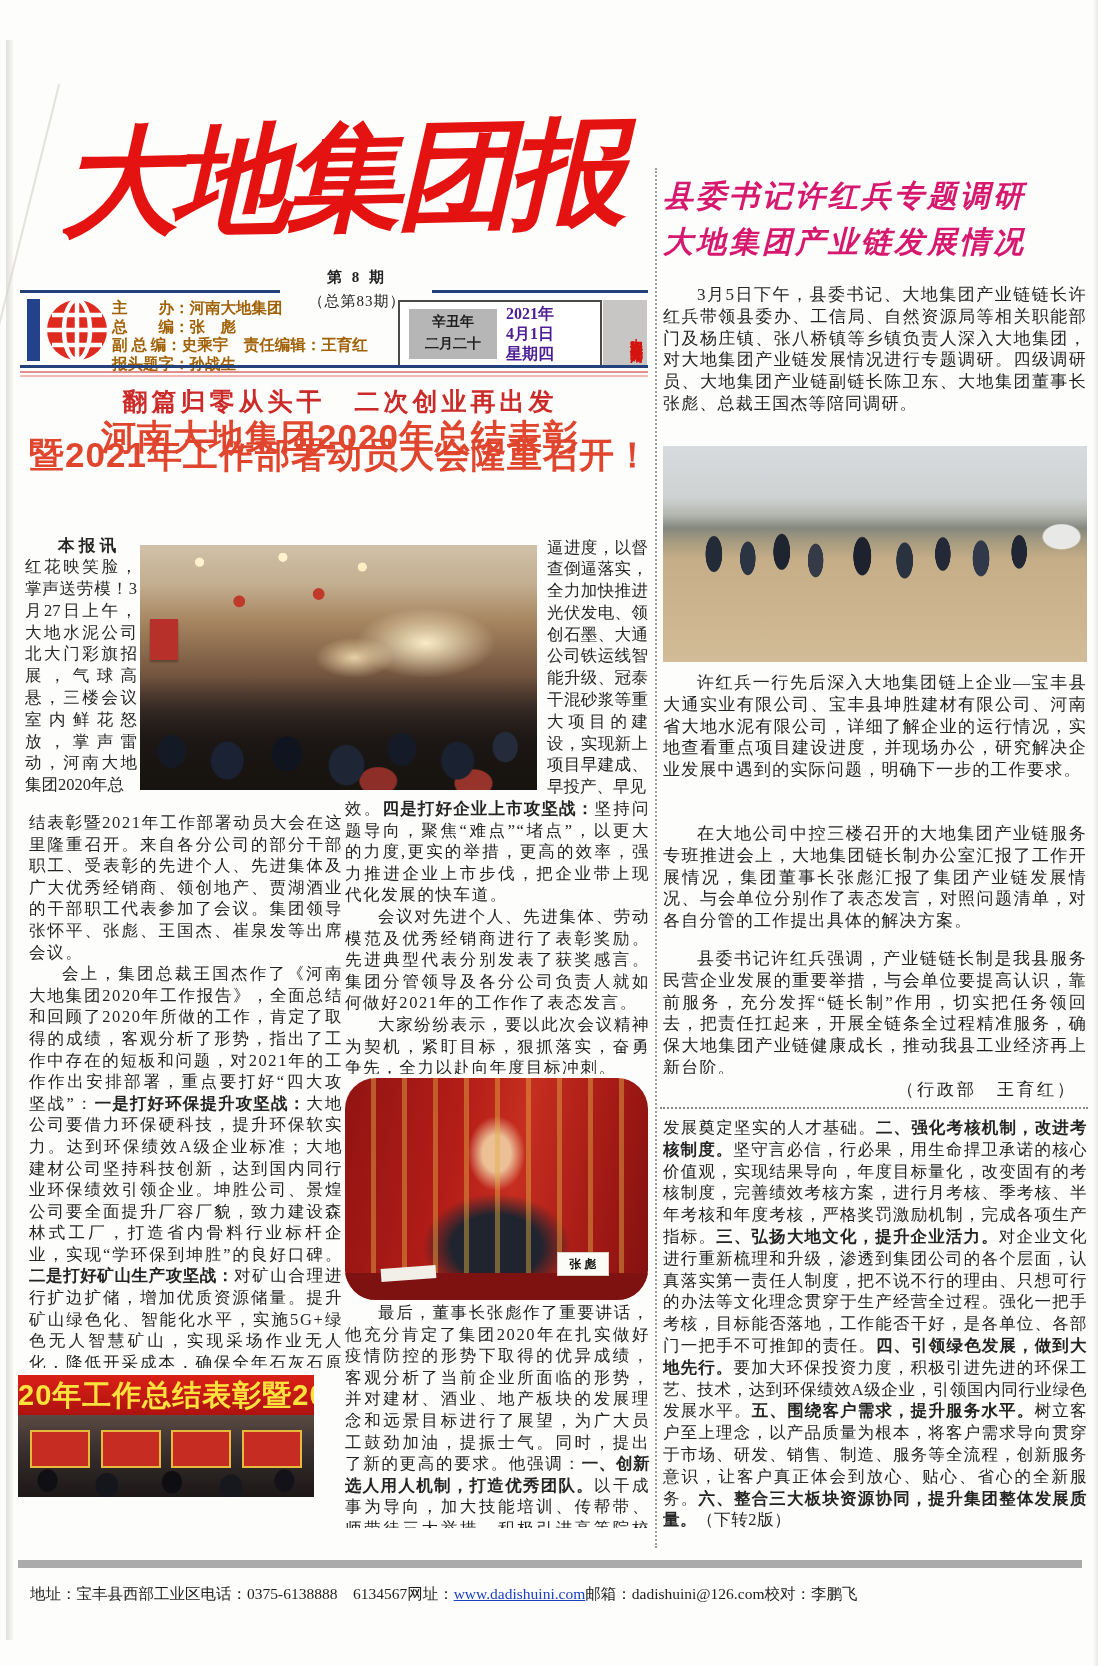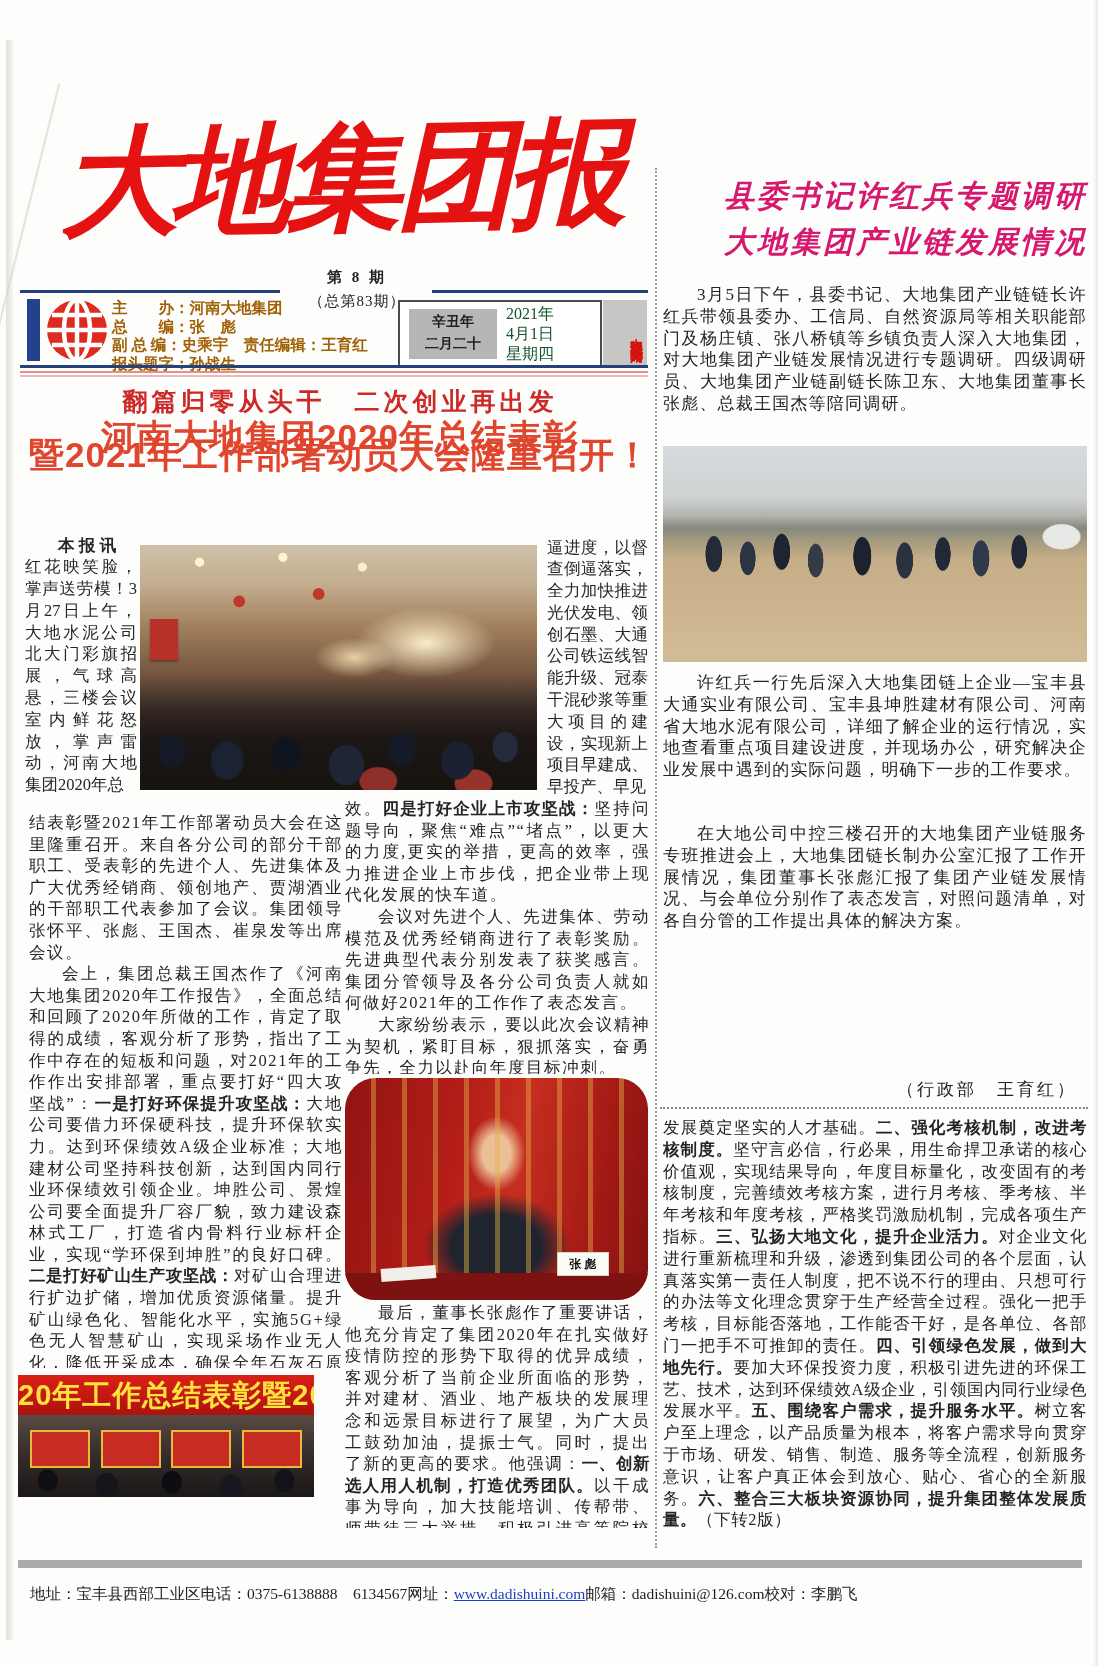--- a/index.html
+++ b/index.html
@@ -16,41 +16,41 @@
      font-size:118px;font-weight:900;font-style:italic;letter-spacing:-6px;color:#e41311;
      transform:rotate(-1.2deg);white-space:nowrap;}
   .rule-navy{height:3px;background:#23427c;}
   .issue-no{left:283px;top:268px;width:148px;text-align:center;font-size:15px;font-weight:700;letter-spacing:3px;color:#222;}
   .issue-total{left:283px;top:292px;width:148px;text-align:center;font-size:15px;color:#222;letter-spacing:1px;}
   .staff{left:112px;top:299px;width:285px;font-size:15.5px;line-height:18.5px;color:#a16207;font-weight:600;}
   .staff div{white-space:nowrap;}
   .datebox{left:398px;top:300px;width:200px;height:64px;border:2px solid #4a4a4a;background:#fff;}
   .lunar{position:absolute;left:9px;top:7px;width:88px;height:48px;background:#b7b6b6;color:#1e1e1e;
      text-align:center;font-size:14px;font-weight:700;line-height:22px;padding-top:2px;}
-  .gdate{position:absolute;left:106px;top:2px;width:90px;font-size:16px;font-weight:400;line-height:20px;color:#14532d;}
+  .gdate{position:absolute;left:106px;top:2px;width:90px;font-size:16px;font-weight:700;line-height:20px;color:#4c1d95;}
   .tagbox{left:603px;top:300px;width:44px;height:64px;background:#c7c6c4;writing-mode:vertical-rl;
      text-align:center;font-size:13px;font-weight:700;color:#d5130f;line-height:21px;padding-top:2px;letter-spacing:1px;}
   .rule-pink{height:6px;background:linear-gradient(#e2908d 0 2px,#fdfdfc 2px 4px,#edb9b6 4px 6px);}
 
   
   .kicker{left:30px;top:385px;width:620px;text-align:center;font-size:25px;font-weight:700;color:#cc2a28;letter-spacing:4px;}
   .mtitle{left:20px;width:640px;text-align:center;font-size:35px;font-weight:700;color:#e0462e;
      letter-spacing:1px;font-family:"Liberation Sans","DejaVu Sans",sans-serif;white-space:nowrap;}
 
   
   .bt{font-size:16.5px;line-height:21.6px;text-align:justify;letter-spacing:1.6px;overflow:hidden;color:#242424;}
   .bt p{margin:0;}
   .ind{text-indent:2em;}
   .cont{text-indent:0;}
   b.run{font-family:"Liberation Sans","DejaVu Sans",sans-serif;font-weight:700;letter-spacing:0.5px;}
   .strip{font-size:16.5px;line-height:21.8px;text-align:justify;letter-spacing:0;overflow:hidden;}
 
   .rt{font-size:17px;line-height:21.8px;letter-spacing:1.2px;text-align:justify;overflow:hidden;color:#242424;}
   .rt p{margin:0;}
-  .rtitle{width:424px;text-align:right;font-size:30px;font-weight:700;font-style:italic;color:#d6186e;letter-spacing:3px;white-space:nowrap;}
+  .rtitle{width:424px;text-align:left;font-size:30px;font-weight:700;font-style:italic;color:#d6186e;letter-spacing:3px;white-space:nowrap;}
   .byline{width:414px;text-align:right;font-size:17px;letter-spacing:3px;color:#1f1f1f;}
   .hdots{border-top:2px dotted #8a8a8a;height:0;}
   .vdots{border-left:2px dotted #9a9a9a;width:0;}
 
   
   .photo{overflow:hidden;position:absolute;}
   .photo-main{background:
      radial-gradient(100px 50px at 72% 40%, rgba(255,243,205,.95), rgba(255,243,205,0) 70%),
      radial-gradient(55px 28px at 54% 46%, rgba(255,236,190,.8), transparent 72%),
      radial-gradient(7px 7px at 15% 7%, #fff3cf 60%, transparent 70%),
@@ -233,20 +233,23 @@
   </div>
 
   <div class="photo photo-road" style="left:663px;top:446px;width:424px;height:216px;"></div>
 
   <div class="abs rt" style="left:663px;top:672px;width:424px;height:146px;">
     <p class="ind">许红兵一行先后深入大地集团链上企业—宝丰县大通实业有限公司、宝丰县坤胜建材有限公司、河南省大地水泥有限公司，详细了解企业的运行情况，实地查看重点项目建设进度，并现场办公，研究解决企业发展中遇到的实际问题，明确下一步的工作要求。</p>
   </div>
   <div class="abs rt" style="left:663px;top:823px;width:424px;height:122px;">
     <p class="ind">在大地公司中控三楼召开的大地集团产业链服务专班推进会上，大地集团链长制办公室汇报了工作开展情况，集团董事长张彪汇报了集团产业链发展情况、与会单位分别作了表态发言，对照问题清单，对各自分管的工作提出具体的解决方案。</p>
   </div>
+  <div class="abs rt" style="left:663px;top:948px;width:424px;height:126px;">
+    <p class="ind">县委书记许红兵强调，产业链链长制是我县服务民营企业发展的重要举措，与会单位要提高认识，靠前服务，充分发挥“链长制”作用，切实把任务领回去，把责任扛起来，开展全链条全过程精准服务，确保大地集团产业链健康成长，推动我县工业经济再上新台阶。</p>
+  </div>
   <div class="abs byline" style="left:663px;top:1078px;">（行政部　王育红）</div>
 
   <div class="abs hdots" style="left:660px;top:1107px;width:428px;"></div>
 
   <div class="abs rt" style="left:663px;top:1117px;width:424px;height:432px;font-size:16.5px;letter-spacing:0.6px;">
     <p class="cont">
       <span>发展奠定坚实的人才基础。</span><b class="run">二、强化考核机制，改进考核制度。</b><span>坚守言必信，行必果，用生命捍卫承诺的核心价值观，实现结果导向，年度目标量化，改变固有的考核制度，完善绩效考核方案，进行月考核、季考核、半年考核和年度考核，严格奖罚激励机制，完成各项生产指标。</span><b class="run">三、弘扬大地文化，提升企业活力。</b><span>对企业文化进行重新梳理和升级，渗透到集团公司的各个层面，认真落实第一责任人制度，把不说不行的理由、只想可行的办法等文化理念贯穿于生产经营全过程。强化一把手考核，目标能否落地，工作能否干好，是各单位、各部门一把手不可推卸的责任。</span><b class="run">四、引领绿色发展，做到大地先行。</b><span>要加大环保投资力度，积极引进先进的环保工艺、技术，达到环保绩效A级企业，引领国内同行业绿色发展水平。</span><b class="run">五、围绕客户需求，提升服务水平。</b><span>树立客户至上理念，以产品质量为根本，将客户需求导向贯穿于市场、研发、销售、制造、服务等全流程，创新服务意识，让客户真正体会到放心、贴心、省心的全新服务。</span><b class="run">六、整合三大板块资源协同，提升集团整体发展质量。</b><span>（下转2版）</span>
     </p>
   </div>
 

